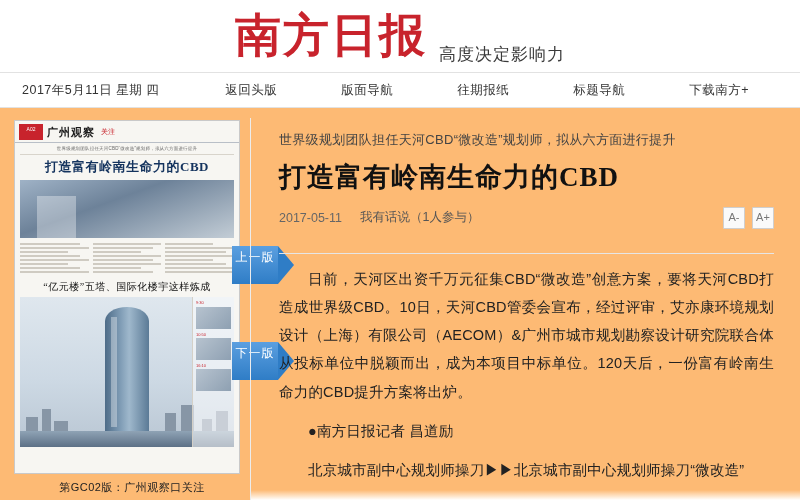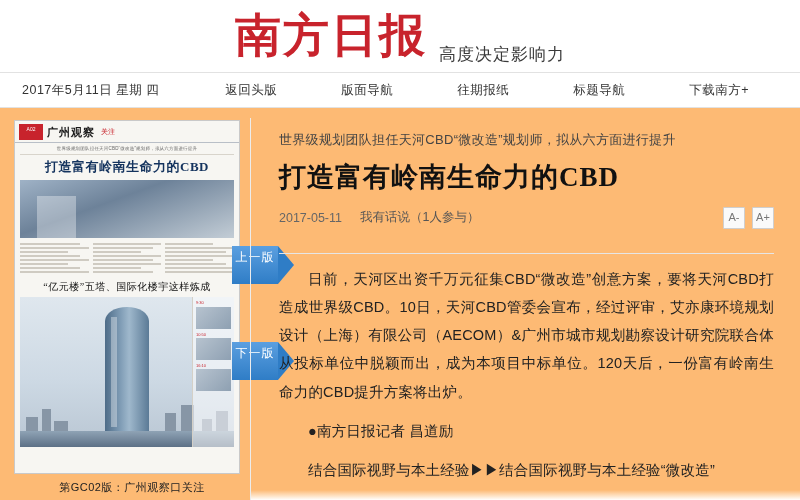--- a/index.html
+++ b/index.html
@@ -469,20 +469,20 @@
         <span class="meta-comment">我有话说（1人参与）</span>
         <span class="font-btns">
           <span class="font-btn">A-</span>
           <span class="font-btn">A+</span>
         </span>
       </div>
 
       <div class="article">
         <p class="indent">日前，天河区出资千万元征集CBD“微改造”创意方案，要将天河CBD打造成世界级CBD。10日，天河CBD管委会宣布，经过评审，艾亦康环境规划设计（上海）有限公司（AECOM）&amp;广州市城市规划勘察设计研究院联合体从投标单位中脱颖而出，成为本项目中标单位。120天后，一份富有岭南生命力的CBD提升方案将出炉。</p>
         <p class="byline">●南方日报记者 昌道励</p>
-        <p class="sect">结合国际视野与本土经验▶▶结合国际视野与本土经验“微改造”</p>
+        <p class="sect">北京城市副中心规划师操刀▶▶北京城市副中心规划师操刀“微改造”</p>
         <p class="indent">4月初，天河CBD管委会委托采购代理机构，对天河CBD整体进行行动纲要编制进行公开招标采购，采购预算为1040万元。截至4月26日，项目正式开标，共有5家单位参加本项目投标并准时递交了投标文件。</p>
       </div>
 
       <div class="fade"></div>
     </div>
   </div>
 </div>
 
 </body></html>

